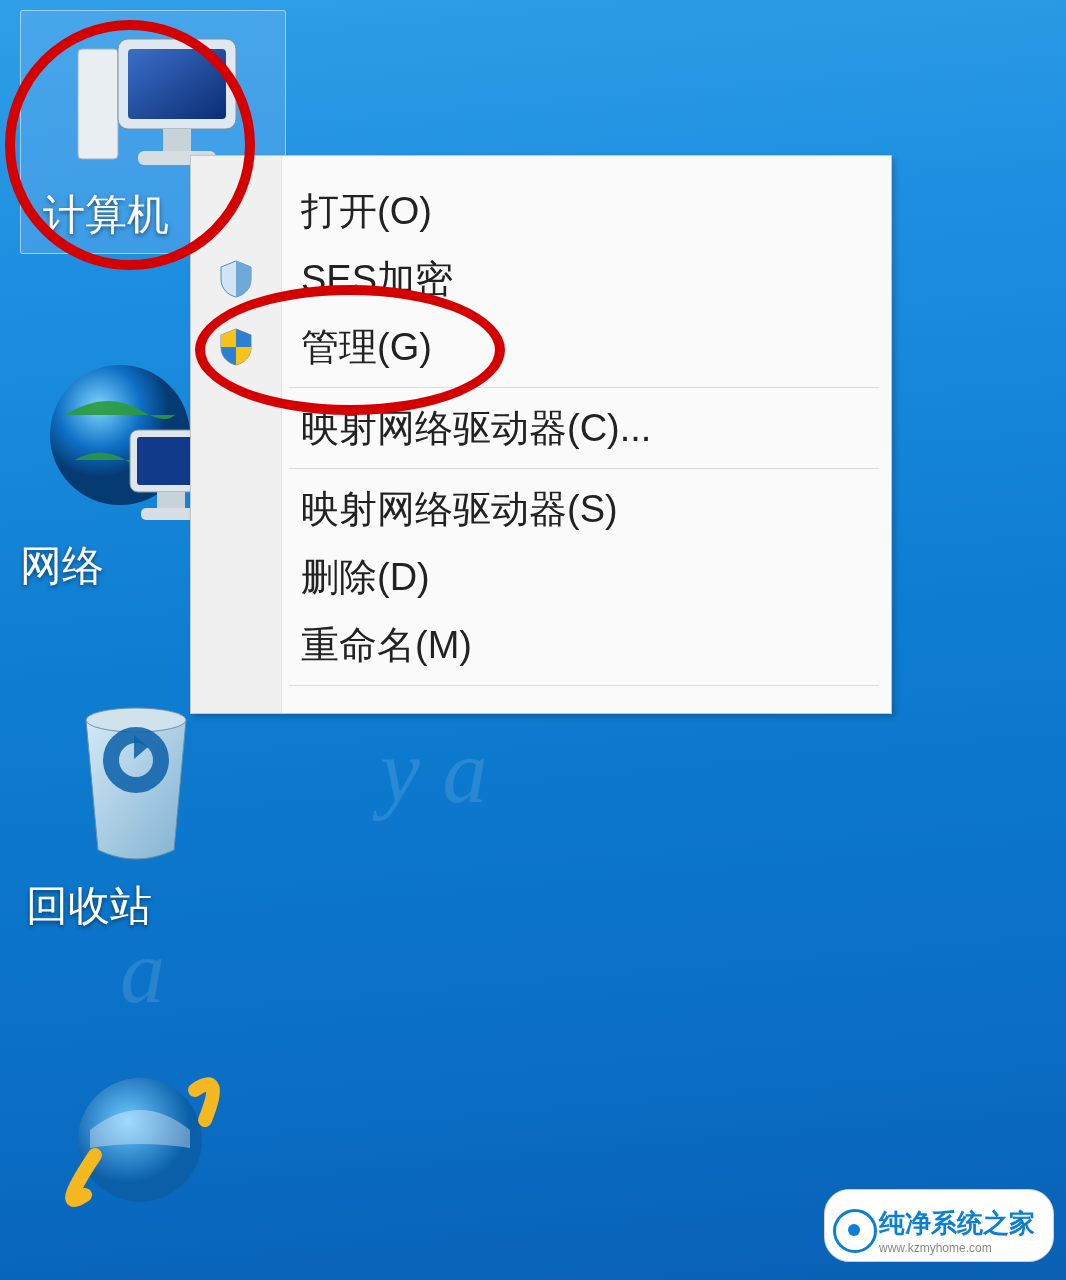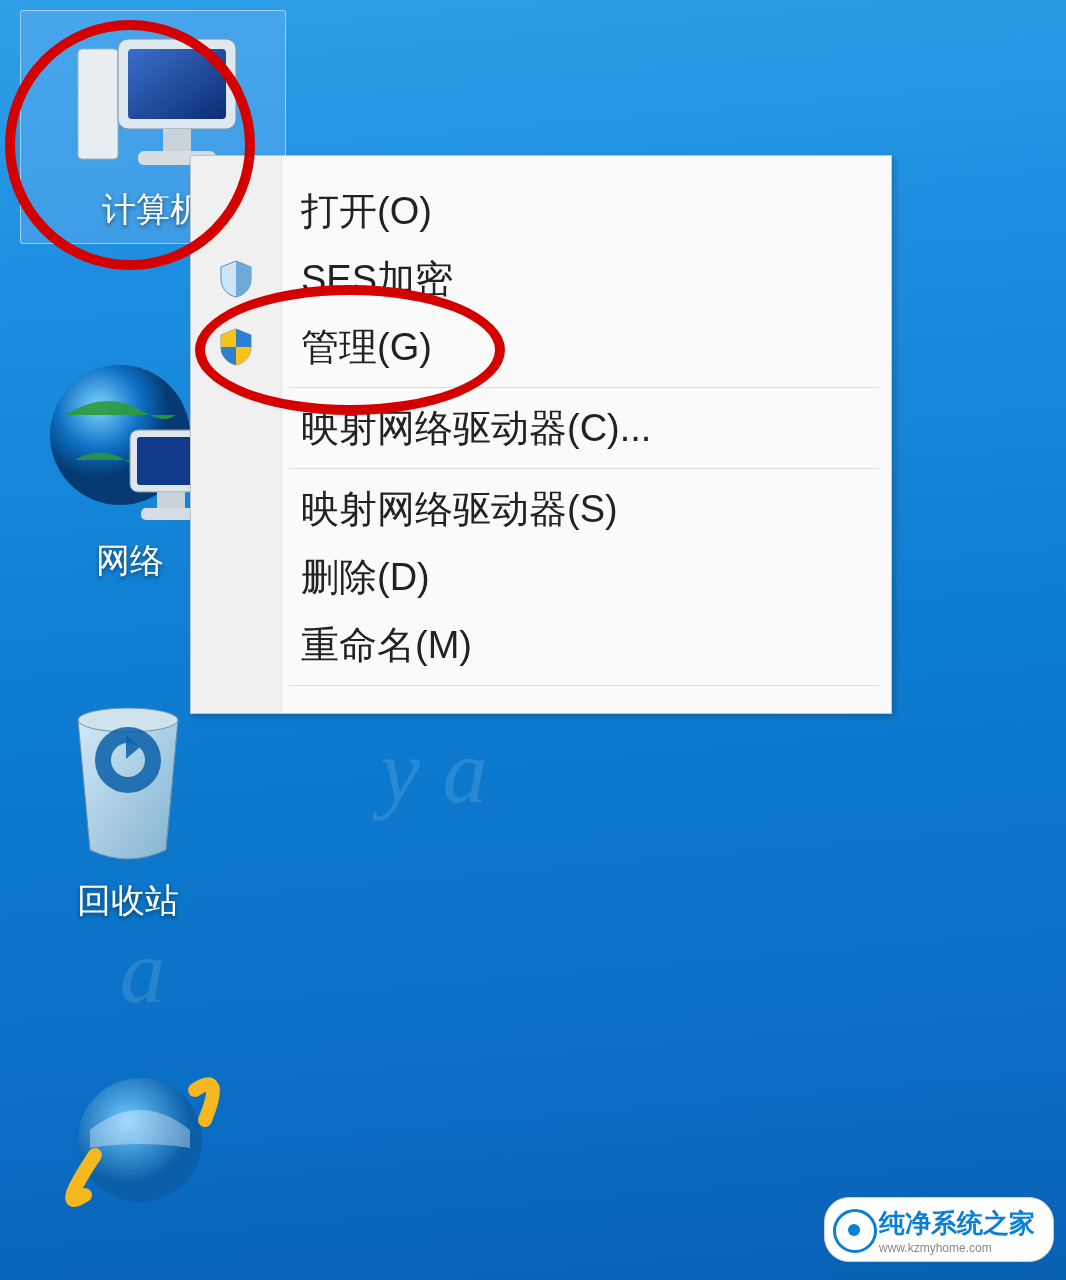--- a/index.html
+++ b/index.html
@@ -1,32 +1,32 @@
 <!DOCTYPE html>
 <html><head>
 <meta charset="utf-8">
 <style>
 html,body{margin:0;padding:0;width:1066px;height:1280px;overflow:hidden;font-family:"Microsoft YaHei","SimSun",sans-serif}
 .desktop{position:relative;width:1066px;height:1280px;background:linear-gradient(175deg,#2f9fe8 0%,#1e8fe0 20%,#0e7dd1 50%,#0a6fc5 80%,#0960b5 100%)}
-.desktop-icon{position:absolute;width:220px;text-align:center;color:#fff;font-size:34px;text-shadow:0 2px 4px rgba(0,0,0,.5)}
+.desktop-icon{position:absolute;width:220px;text-align:left;color:#fff;font-size:42px;text-shadow:0 2px 4px rgba(0,0,0,.5)}
 .desktop-icon .glyph{display:block;margin:0 auto 8px}
 .icon-computer{left:20px;top:10px}
 .icon-computer.sel{background:rgba(120,180,240,.35);border:1px solid rgba(180,220,255,.8);border-radius:3px;padding:18px 22px 10px}
 .icon-network{left:20px;top:360px}
-.icon-recycle{left:18px;top:700px}
+.icon-recycle{left:26px;top:700px}
 .icon-ie{left:30px;top:1050px}
 .ctx{position:absolute;left:190px;top:155px;width:700px;background:#fafafa;border:1px solid #bfc6cc;box-shadow:3px 3px 6px rgba(0,0,0,.2);padding:21px 0}
 .ctx .iconcol{position:absolute;left:0;top:0;bottom:0;width:90px;background:#f0f0f0;border-right:1px solid #e4e4e4}
 .ctx-item{position:relative;padding:0 28px 0 110px;height:68px;line-height:68px;font-size:38px;color:#222;cursor:default}
 .ctx-item .micon{position:absolute;left:25px;top:14px;width:40px;height:40px}
 .ctx-sep{margin:6px 12px 6px 98px;height:0;border-top:1px solid #dcdcdc}
 .circle{position:absolute;border:10px solid #d40000;border-radius:50%;pointer-events:none}
 .circle1{left:5px;top:20px;width:230px;height:230px}
 .circle2{left:195px;top:285px;width:290px;height:110px;border-radius:50%/50%}
-.watermark{position:absolute;right:12px;bottom:18px;background:#fff;border:1px solid #d0d0d0;border-radius:25px;padding:8px 18px 6px 8px;display:flex;align-items:center;gap:2px}
+.watermark{position:absolute;right:12px;bottom:18px;background:#fff;border:1px solid #d0d0d0;border-radius:25px;padding:16px 18px 6px 8px;display:flex;align-items:center;gap:2px}
 .watermark .dot{width:38px;height:38px;border:3px solid #0a7fd6;border-radius:50%;position:relative}
 .watermark .dot:after{content:"";position:absolute;width:12px;height:12px;background:#0a7fd6;border-radius:50%;left:12px;top:12px}
 .watermark .t1{font-size:26px;font-weight:bold;color:#0a7fd6}
 .watermark .t2{font-size:12px;color:#888}
 .wmbg{position:absolute;color:rgba(255,255,255,.12);font-size:90px;font-style:italic;font-family:cursive;pointer-events:none;user-select:none}
 </style>
 </head>
 <body>
 
 <div class="desktop">

